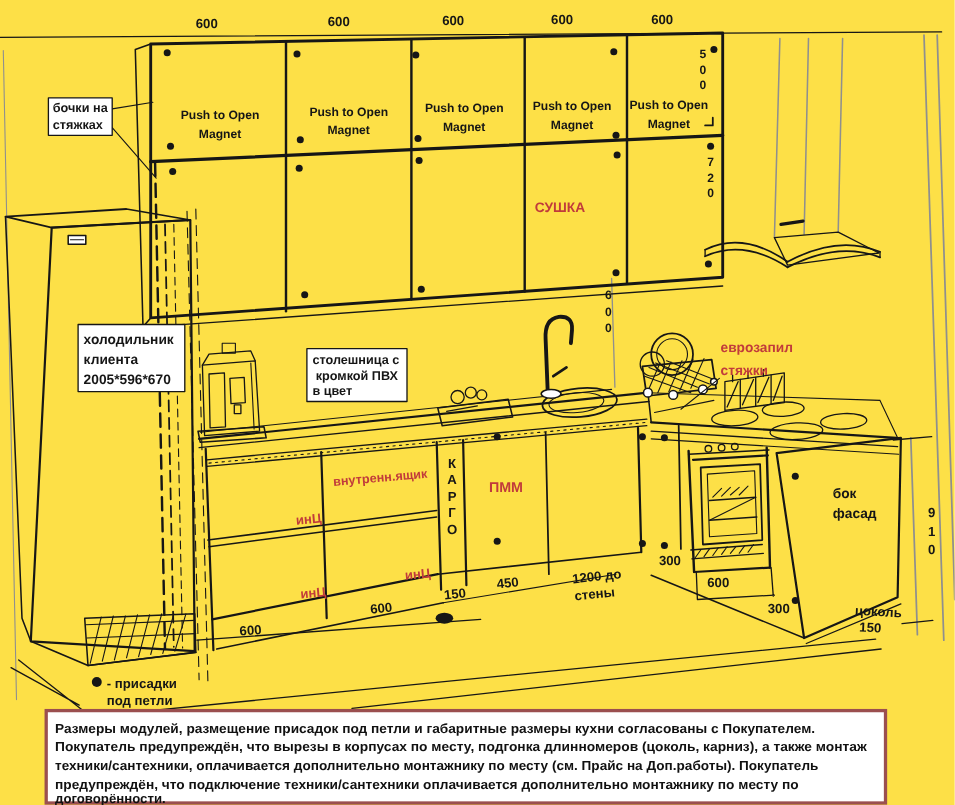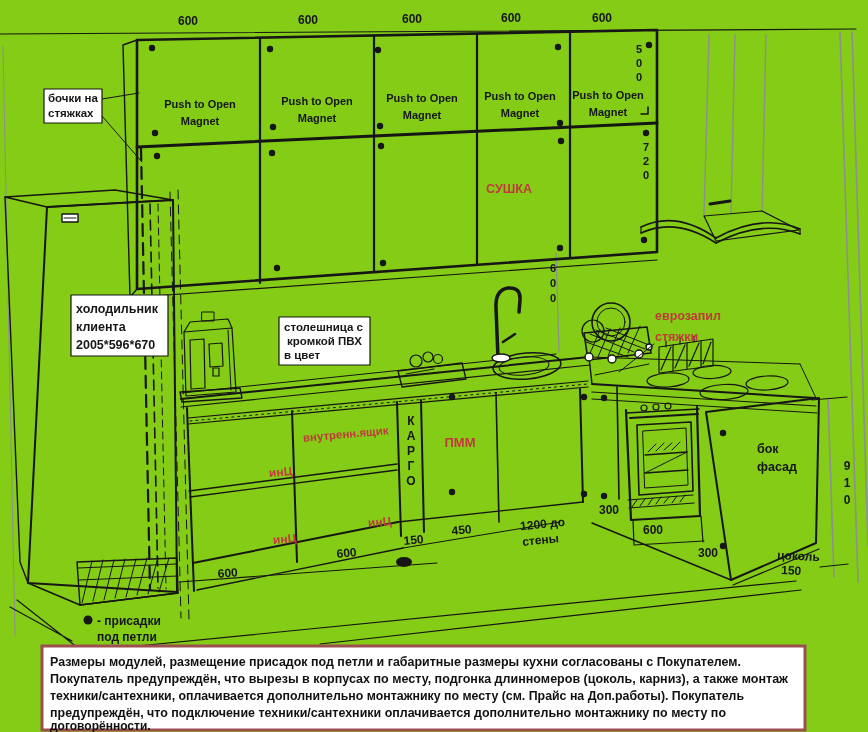--- a/index.html
+++ b/index.html
@@ -1,16 +1,16 @@
 <!DOCTYPE html>
 <html><head>
 <meta charset="utf-8">
 <style>
   html,body{margin:0;padding:0;background:#fff}
-  #page{position:relative;width:868px;height:732px;background:#84cc16;overflow:hidden}
+  #page{position:relative;width:868px;height:732px;background:#fde047;overflow:hidden}
   svg{position:absolute;left:0;top:0}
   text{font-family:"Liberation Sans","DejaVu Sans",sans-serif;font-weight:700;fill:#161616}
   .red{fill:#c13b3b}.t11{font-size:11px}.t115{font-size:11.5px}
   .t12{font-size:12px}.t125{font-size:12.5px}.t13{font-size:13px}
   .mid{text-anchor:middle}
   .s{stroke:#161616;fill:none;stroke-linecap:round;stroke-linejoin:round}
   .gry{stroke:#8f8f8f;fill:none;stroke-linecap:round}
   .w1{stroke-width:1}.w12{stroke-width:1.2}.w14{stroke-width:1.4}.w16{stroke-width:1.6}
   .w2{stroke-width:2}.w22{stroke-width:2.2}.w26{stroke-width:2.6}.w3{stroke-width:3}
   .wht{fill:#fff}.blk{fill:#161616}

